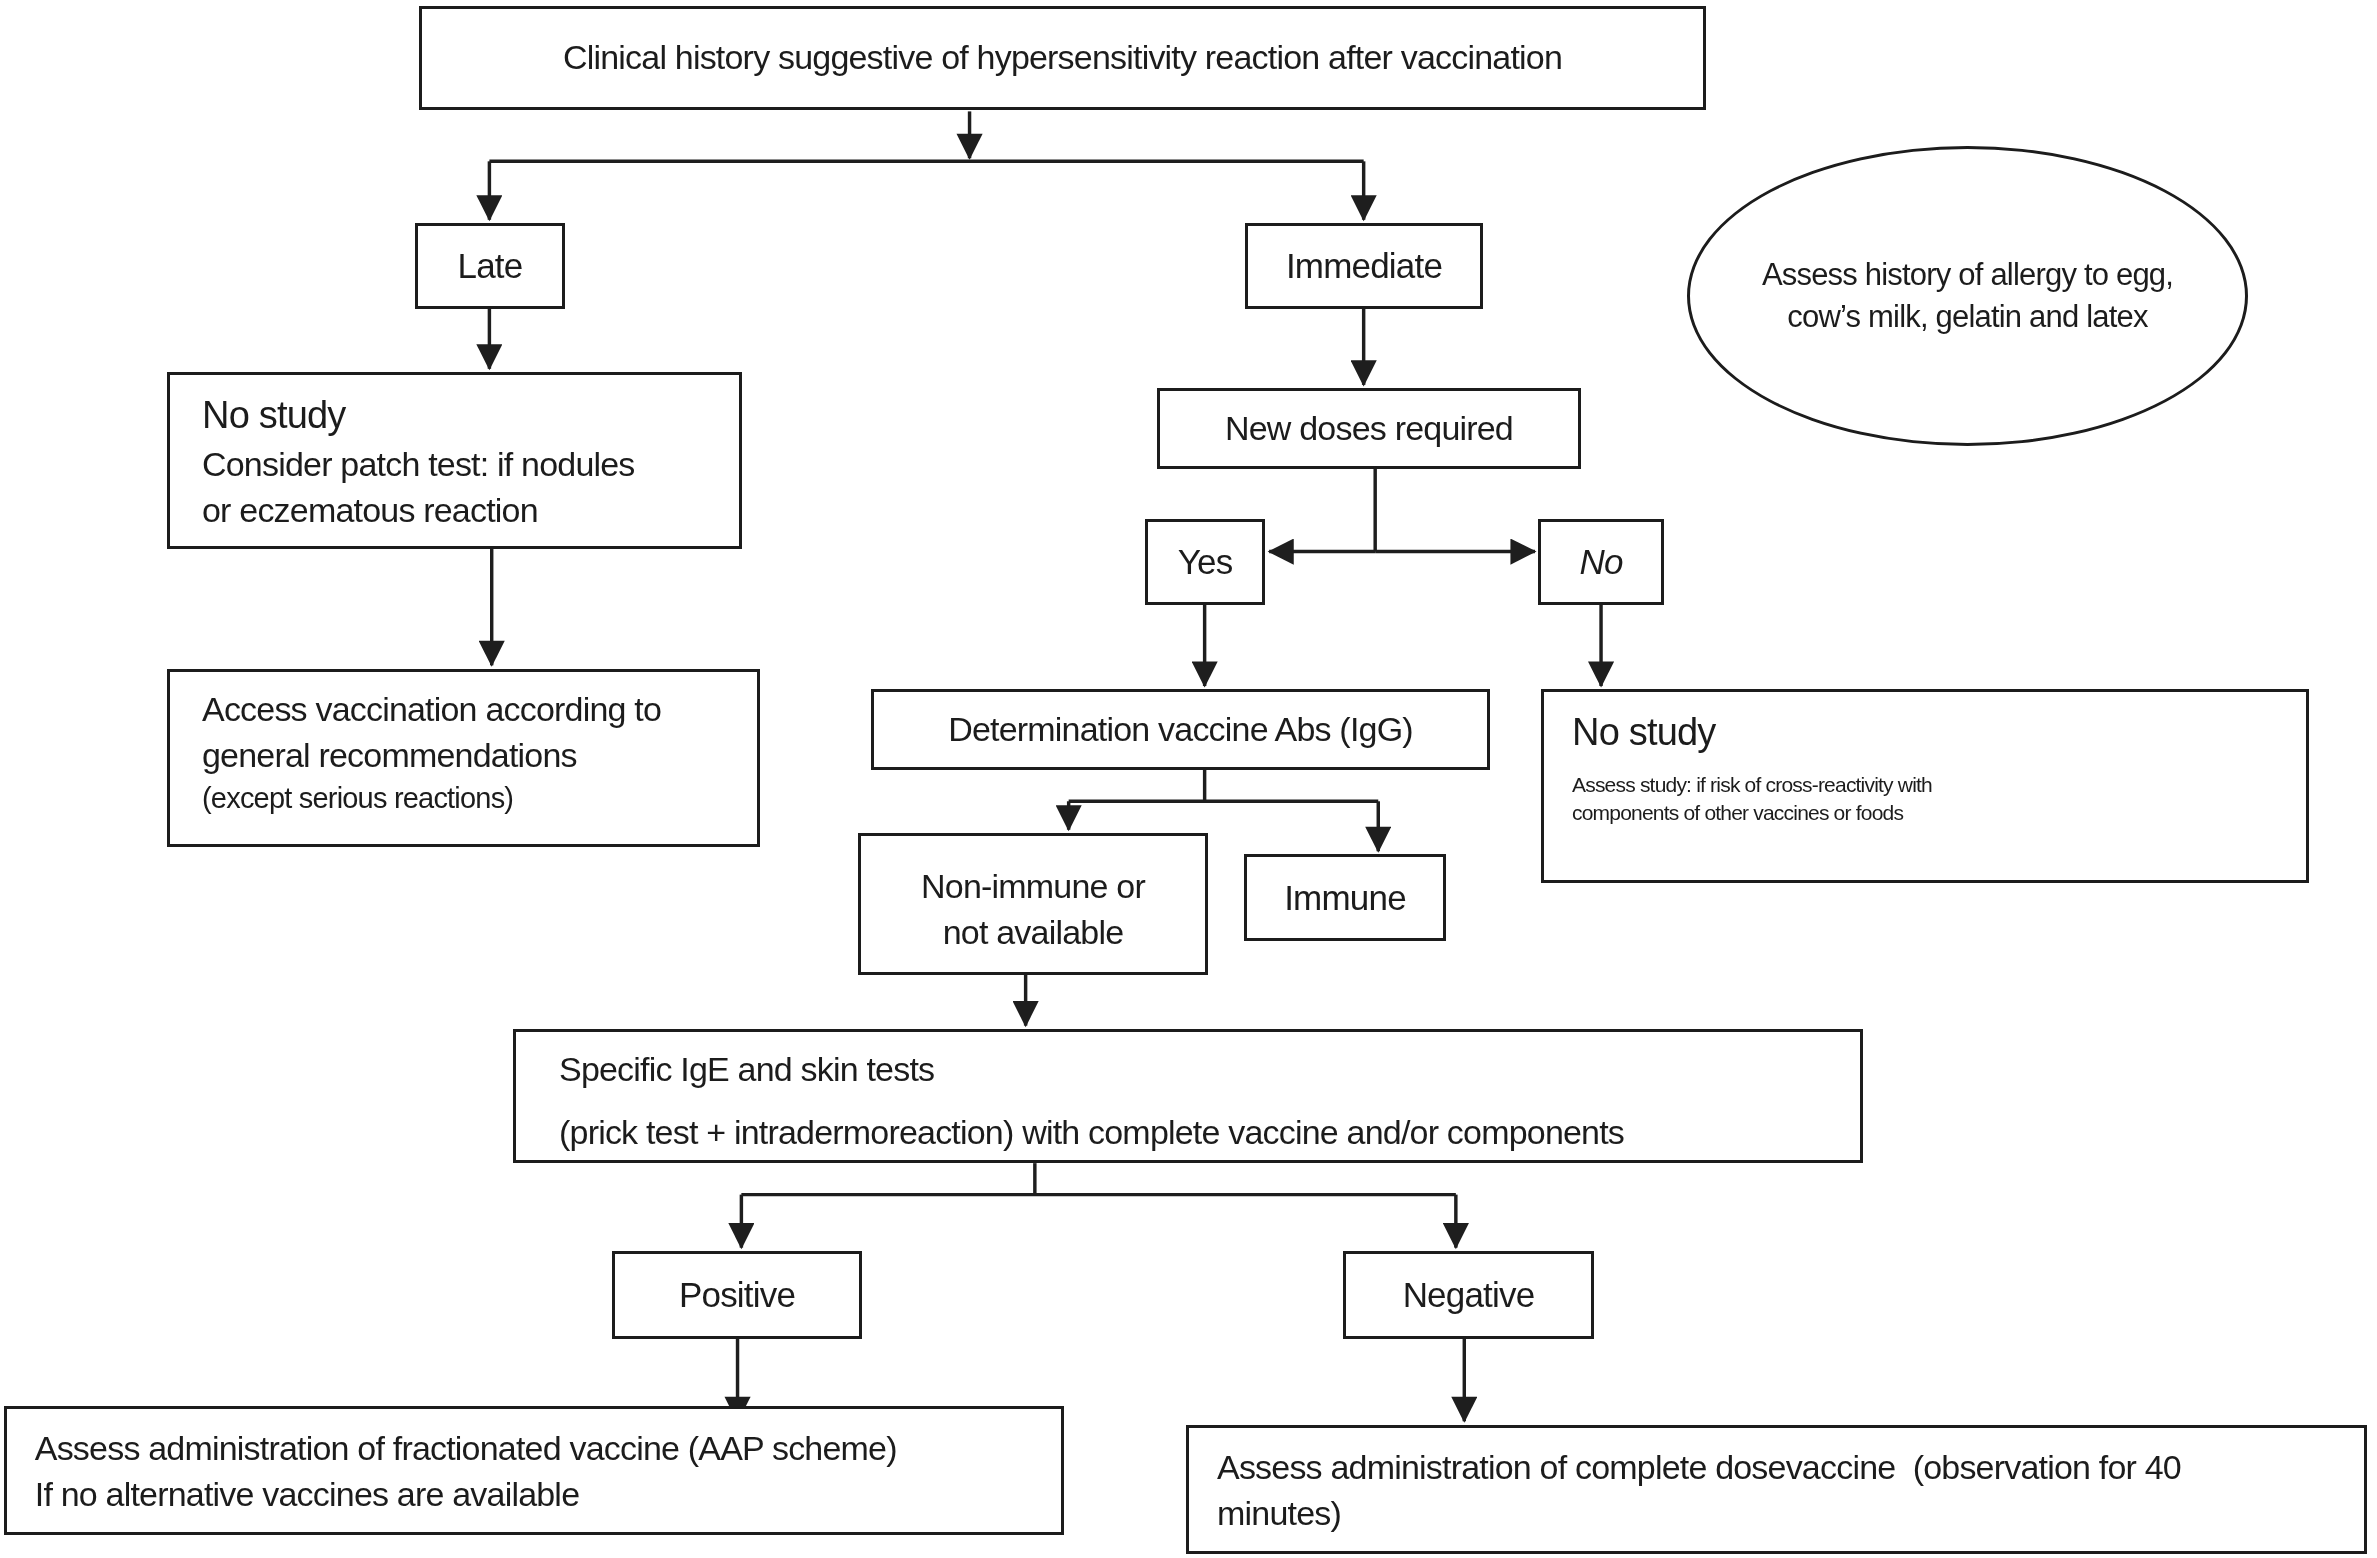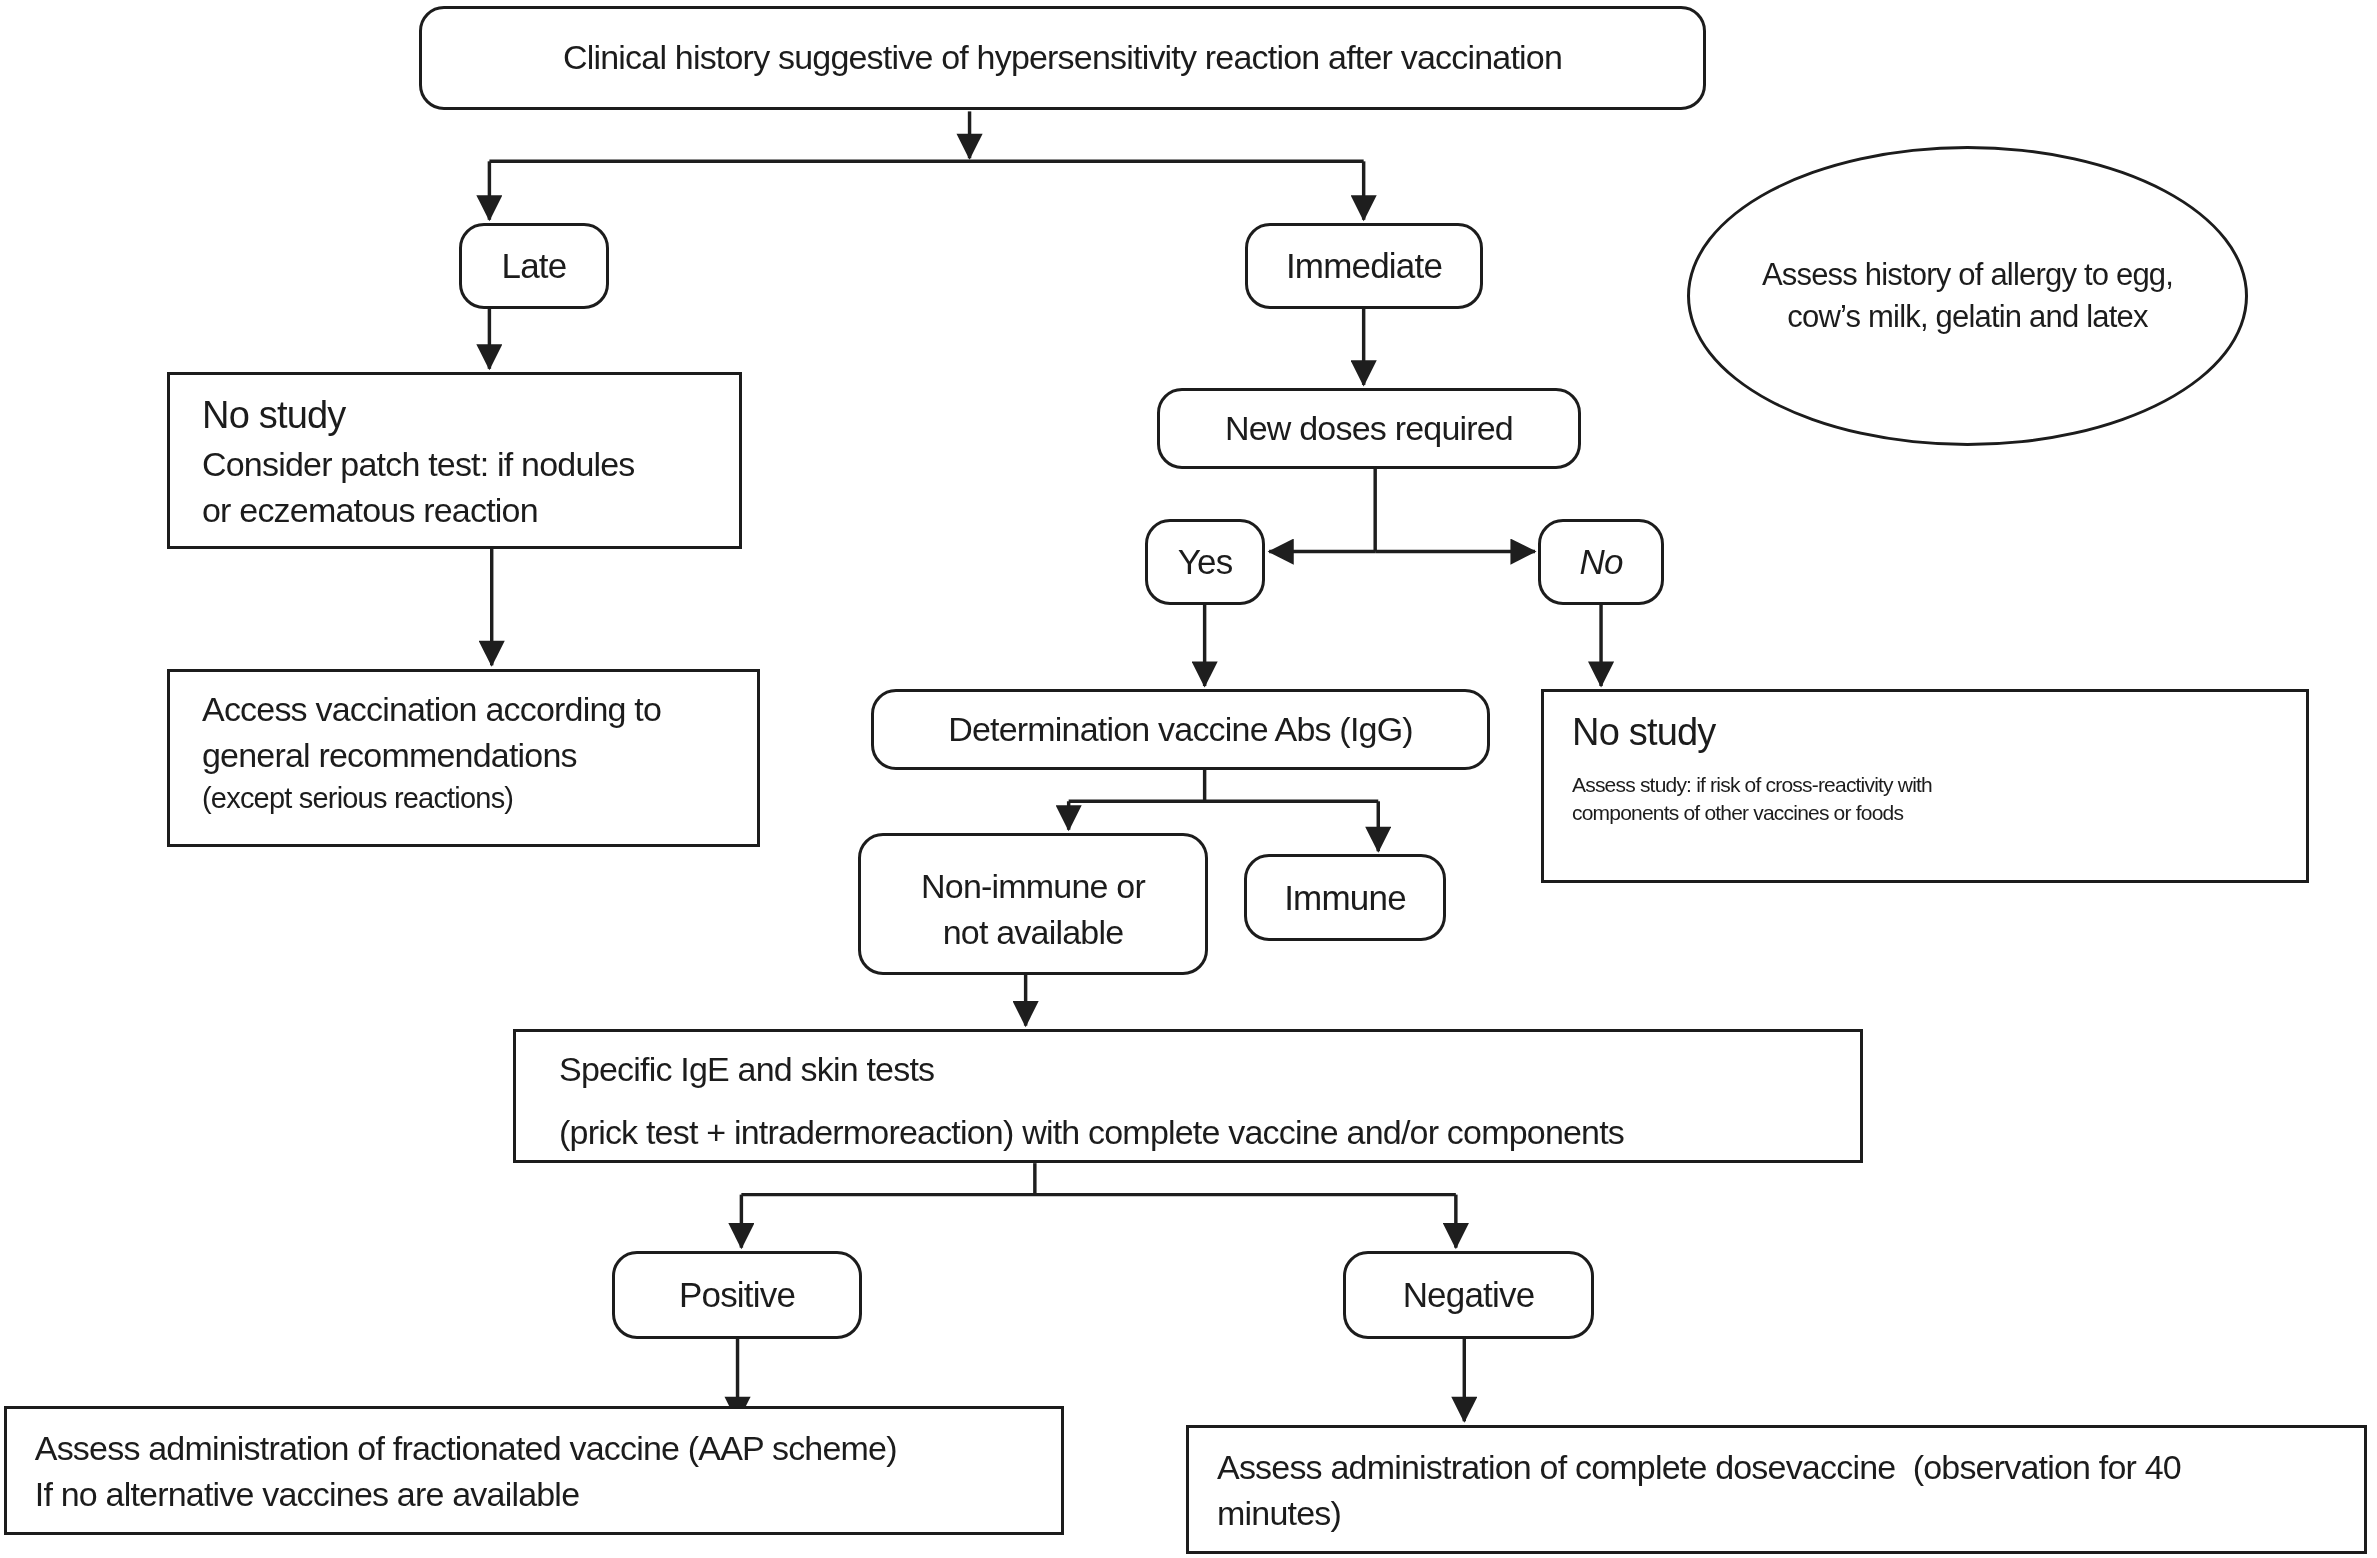--- a/index.html
+++ b/index.html
@@ -22,21 +22,20 @@
     background: #ffffff;
     letter-spacing: -0.8px;
     line-height: 1.35;
   }
   .center {
     display: flex;
     align-items: center;
     justify-content: center;
     text-align: center;
     flex-direction: column;
-    border-radius: 25px;
   }
   .f46 { font-size: 35px; }
   .f44 { font-size: 34px; }
   .f42 { font-size: 21px; }
   .f40 { font-size: 31px; }
   .f38 { font-size: 29px; }
   .title { font-size: 38px; }
   .leftpad { padding: 15.4px 21.5px 0 32px; text-align: left; }
   .ellipse {
     border-radius: 50%;
@@ -87,21 +86,21 @@
     <line x1="1895" y1="1555" x2="1895" y2="1624" marker-end="url(#ah)"></line>
 
     <line x1="960" y1="1742" x2="960" y2="1850" marker-end="url(#ah)"></line>
     <line x1="1906" y1="1742" x2="1906" y2="1850" marker-end="url(#ah)"></line>
   </svg>
 
   <div class="node center f44" style="left:419px; top:6.1px; width:1287px; height:104px;">
     <div>Clinical history suggestive of hypersensitivity reaction after vaccination</div>
   </div>
 
-  <div class="node center f46" style="left:415px; top:223px; width:150px; height:86px;margin-left:44px;">
+  <div class="node center f46" style="left:415px; top:223px; width:150px; height:86px;">
     <div>Late</div>
   </div>
   <div class="node center f46" style="left:1245px; top:223px; width:238px; height:86px;">
     <div>Immediate</div>
   </div>
 
   <div class="node center ellipse f40" style="left:1687px; top:146px; width:561px; height:300px;">
     <div>Assess history of allergy to egg,</div>
     <div>cow’s milk, gelatin and latex</div>
   </div>

